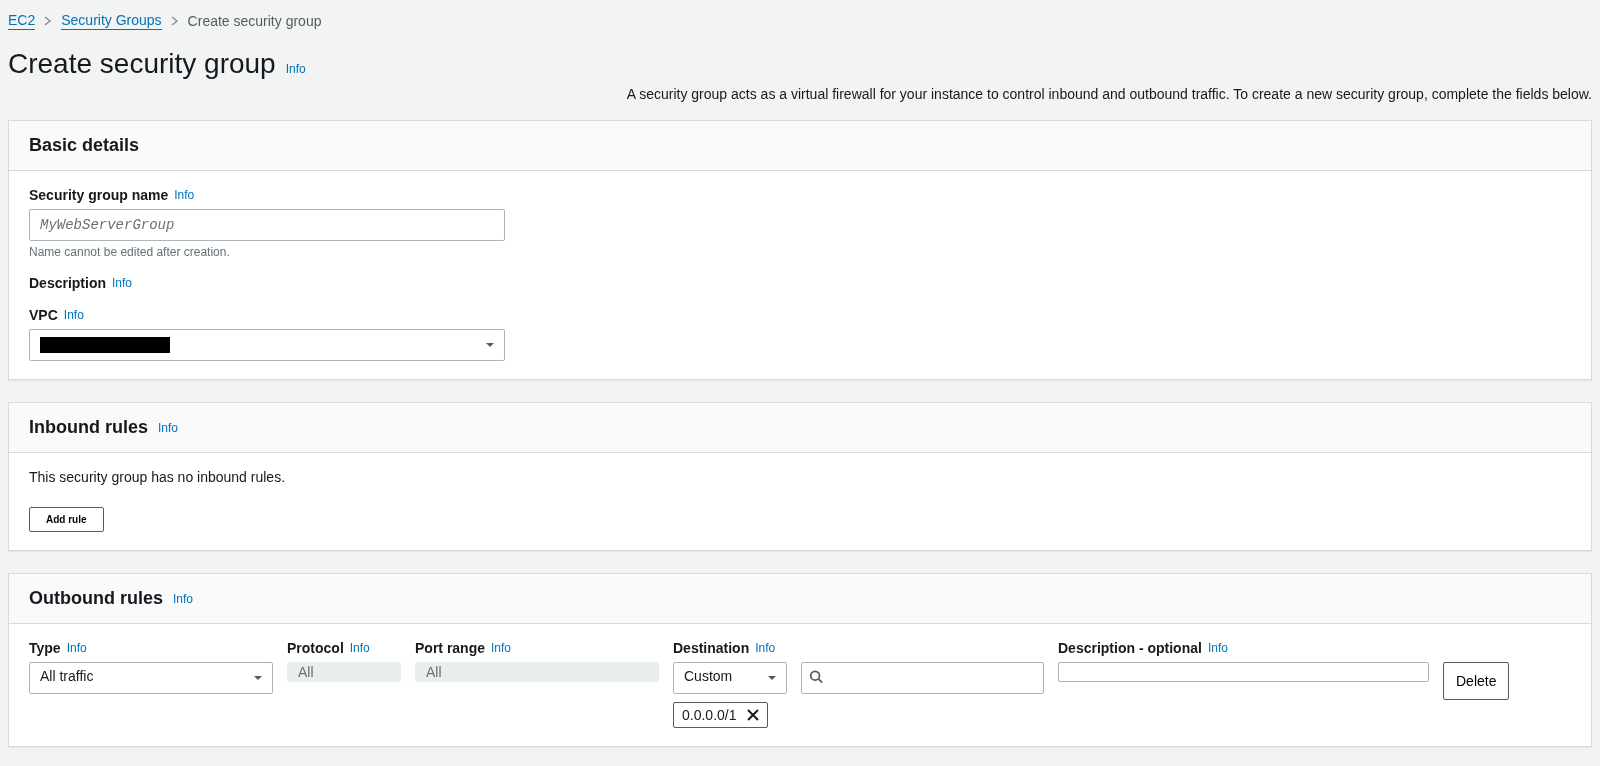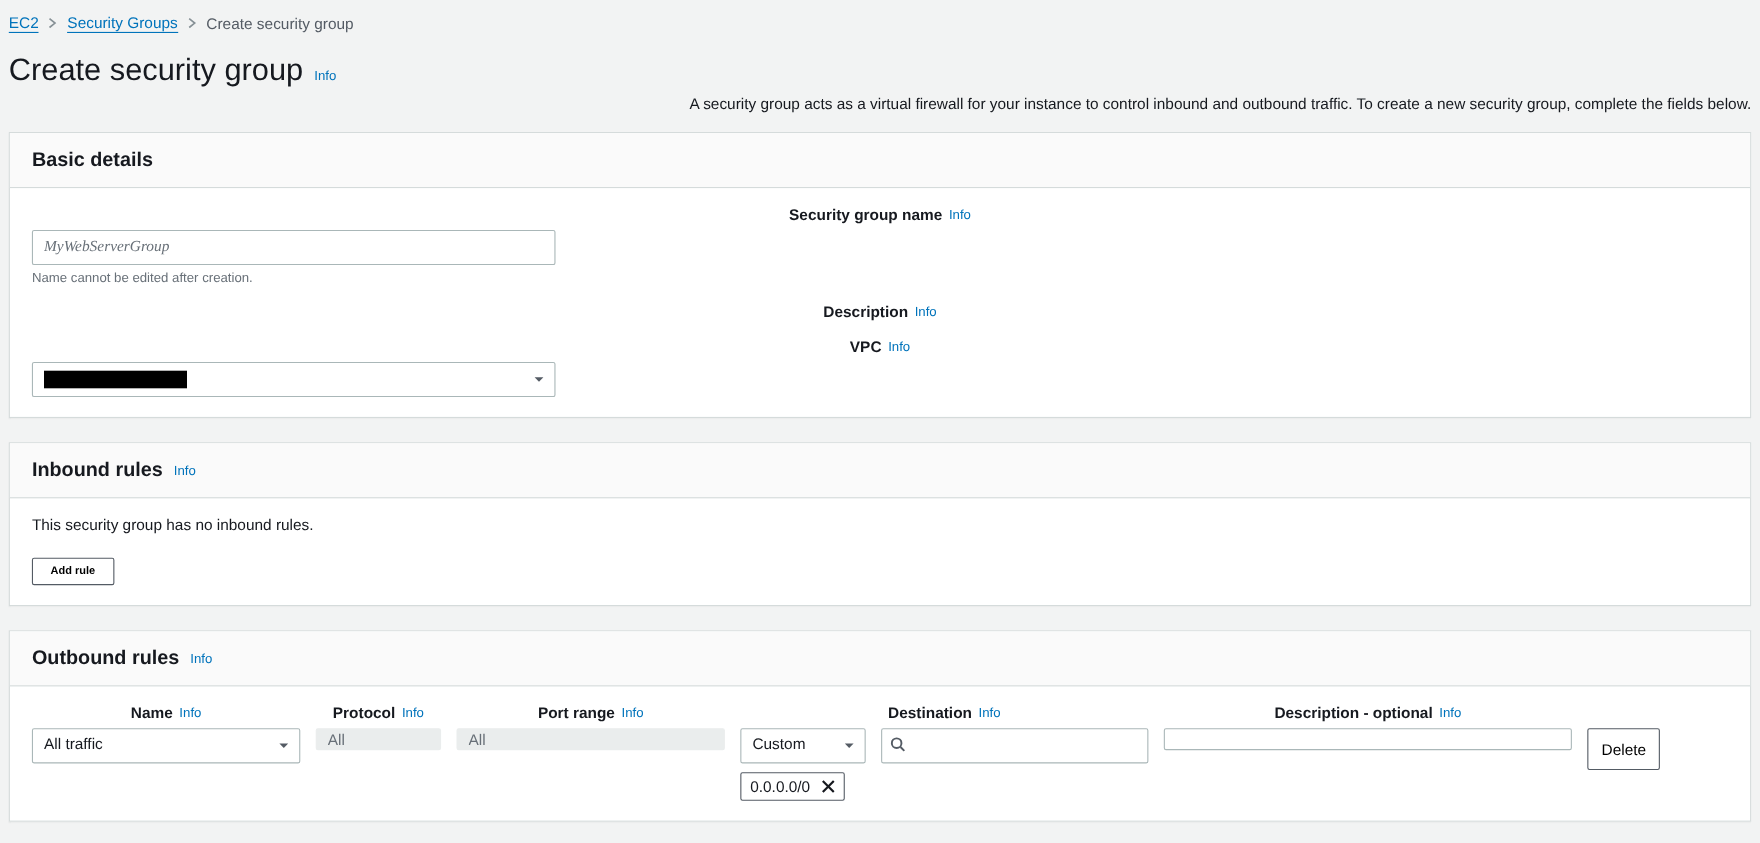--- a/index.html
+++ b/index.html
@@ -64,30 +64,30 @@
     padding: 14px 20px;
     font-size: 18px;
     font-weight: 700;
     display:flex;
     align-items:center;
     gap:10px;
   }
   .panel-body { padding: 16px 20px 18px 20px; }
 
   .field { margin-bottom: 16px; }
-  .field-label { font-weight: 700; font-size: 14px; margin-bottom: 6px; display:flex; align-items:center; gap:6px;justify-content:center;}
+  .field-label { font-weight: 700; font-size: 14px; margin-bottom: 6px; display:flex; align-items:center; gap:6px;}
   .field-label .info-link { font-weight:400; font-size:12px;}
   .text-input, .select {
     width: 476px;
     height: 32px;
     border: 1px solid var(--border-grey);
     border-radius: 2px;
     padding: 4px 10px;
     font-size: 14px;
-    font-family: Liberation Serif, serif;
+    font-family: Liberation Mono, monospace;
     color: var(--text);
     background:#fff;
   }
   .text-input::placeholder { color: var(--placeholder); font-style: italic; }
   .hint { font-size: 12px; color: var(--muted); margin-top: 4px; }
 
   .select-wrap {
     position: relative;
     width: 476px;
   }
@@ -286,21 +286,21 @@
 <section class="panel">
   <div class="panel-header">
     <span>Outbound rules</span>
     <a class="info-link">Info</a>
   </div>
   <div class="panel-body">
     <div class="rules-row">
 
       <div>
         <div class="field-label">
-          <span>Name</span>
+          <span>Type</span>
           <a class="info-link">Info</a>
         </div>
         <div class="select-small-wrap">
           <div class="select-small">
               <span>All traffic</span>
             </div>
           <span class="caret"><svg viewBox="0 0 10 10">
                 <path d="M1 3 L5 7 L9 3 Z"></path>
               </svg></span>
         </div>
@@ -341,21 +341,21 @@
               <svg viewBox="0 0 16 16">
                   <circle cx="7" cy="7" r="5"></circle>
                   <line x1="11" y1="11" x2="15" y2="15"></line>
                 </svg>
             </span>
             <input type="text" class="search-input" value="" style="">
           </div>
         </div>
         <div class="tag-row">
           <span class="tag">
-            <span>0.0.0.0/0</span>
+            <span>0.0.0.0/1</span>
             <span class="remove-icon">
               <svg viewBox="0 0 12 12">
                   <line x1="1" y1="1" x2="11" y2="11"></line>
                   <line x1="11" y1="1" x2="1" y2="11"></line>
                 </svg>
             </span>
           </span>
         </div>
       </div>
 

